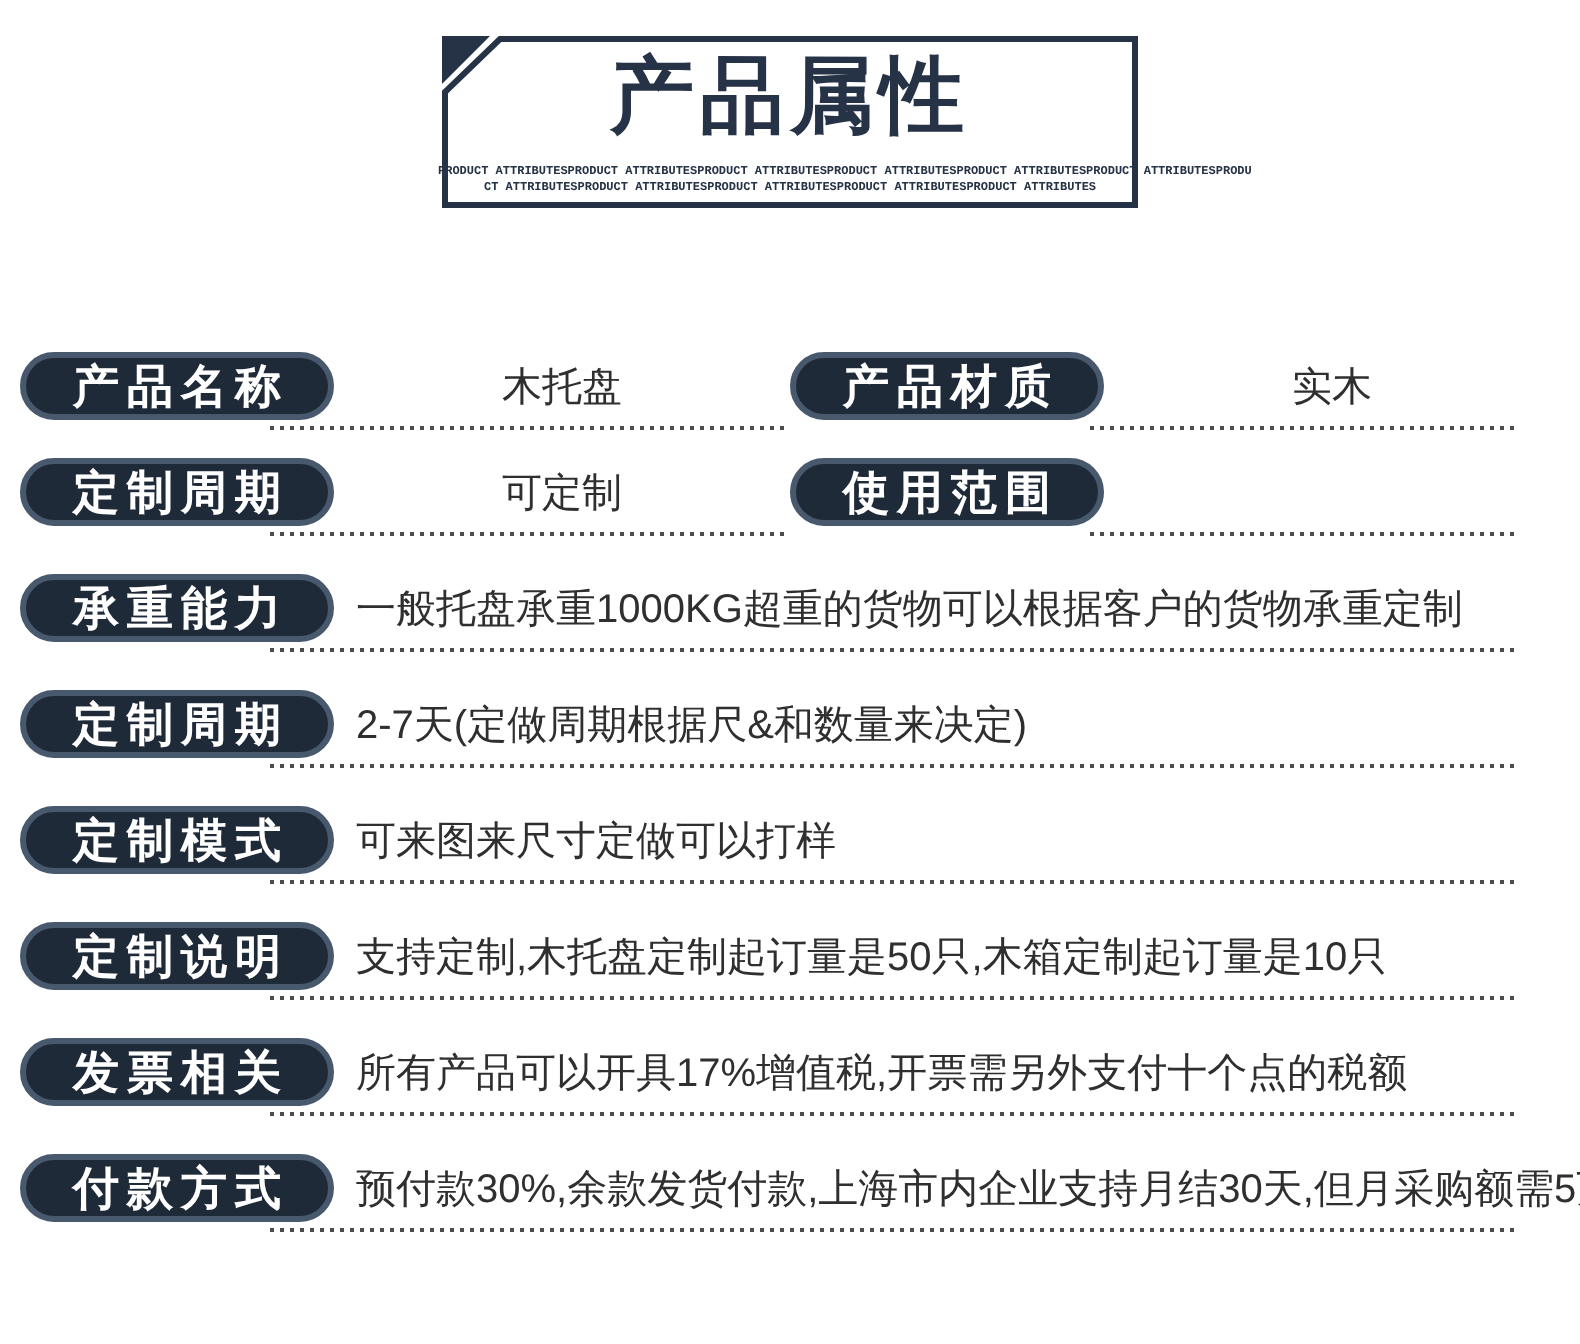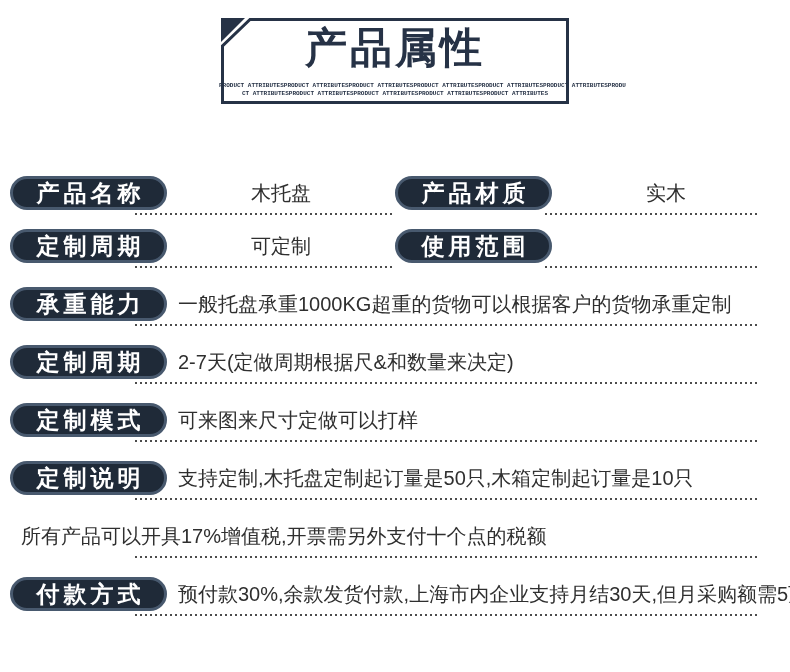--- a/index.html
+++ b/index.html
@@ -131,20 +131,23 @@
     <div class="full-row">
       <span class="dots dots-full"></span>
       <div class="badge">
         <span>定制说明</span>
       </div>
       <div class="value value-left">支持定制,木托盘定制起订量是50只,木箱定制起订量是10只</div>
     </div>
 
     <div class="full-row">
       <span class="dots dots-full"></span>
+      <div class="badge">
+        <span>发票相关</span>
+      </div>
       <div class="value value-left">所有产品可以开具17%增值税,开票需另外支付十个点的税额</div>
     </div>
 
     <div class="full-row">
       <span class="dots dots-full"></span>
       <div class="badge">
         <span>付款方式</span>
       </div>
       <div class="value value-left">预付款30%,余款发货付款,上海市内企业支持月结30天,但月采购额需5万以上</div>
     </div>

